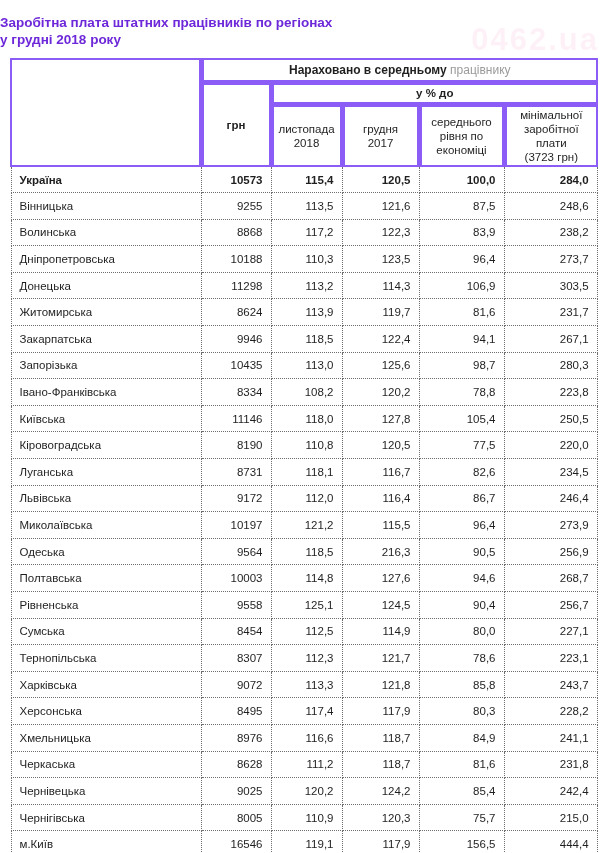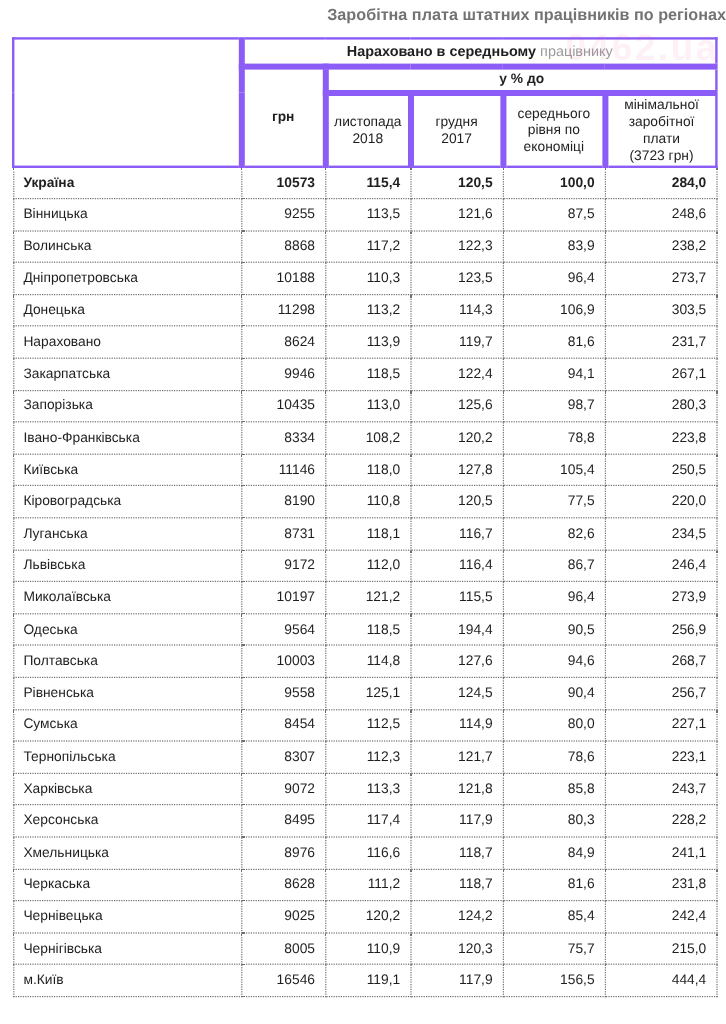--- a/index.html
+++ b/index.html
@@ -5,26 +5,26 @@
   * { margin: 0; padding: 0; box-sizing: border-box; }
   html, body { background: #ffffff; }
   body {
     width: 605px; height: 853px;
     position: relative;
     font-family: "Liberation Sans", "DejaVu Sans", sans-serif;
     color: #1f1f1f;
     overflow: hidden;
   }
   .title-wrap {
-    padding-top: 4px;
-    text-align: right;
+    padding-top: 14px;
+    text-align: left;
     font-weight: bold;
     font-size: 13.5px;
     line-height: 17px;
-    color: #737373;
+    color: #6d28d9;
   }
   .watermark {
     position: absolute;
     top: 22px; right: 6px;
     font-size: 31px;
     font-weight: bold;
     letter-spacing: 2px;
     color: #ec4899;
     opacity: 0.07;
     pointer-events: none;
@@ -61,20 +61,21 @@
   }
   tbody td.region { text-align: left; padding-left: 8px; }
   tbody td.num { text-align: right; padding-right: 8px; }
   tbody tr.bold td { font-weight: bold; }
 </style>
 </head>
 <body>
 
 <div class="title-wrap">
   <div>Заробітна плата штатних працівників по регіонах</div>
+  <div>у грудні 2018 року</div>
 </div>
 
 <div class="watermark">0462.ua</div>
 
 <table>
   <colgroup>
     <col style="width:190px">
     <col style="width:70px">
     <col style="width:71px">
     <col style="width:77px">
@@ -139,21 +140,21 @@
       </tr>
       <tr>
         <td class="region">Донецька</td>
         <td class="num">11298</td>
         <td class="num">113,2</td>
         <td class="num">114,3</td>
         <td class="num">106,9</td>
         <td class="num">303,5</td>
       </tr>
       <tr>
-        <td class="region">Нараховано</td>
+        <td class="region">Житомирська</td>
         <td class="num">8624</td>
         <td class="num">113,9</td>
         <td class="num">119,7</td>
         <td class="num">81,6</td>
         <td class="num">231,7</td>
       </tr>
       <tr>
         <td class="region">Закарпатська</td>
         <td class="num">9946</td>
         <td class="num">118,5</td>
@@ -214,21 +215,21 @@
         <td class="num">10197</td>
         <td class="num">121,2</td>
         <td class="num">115,5</td>
         <td class="num">96,4</td>
         <td class="num">273,9</td>
       </tr>
       <tr>
         <td class="region">Одеська</td>
         <td class="num">9564</td>
         <td class="num">118,5</td>
-        <td class="num">194,4</td>
+        <td class="num">216,3</td>
         <td class="num">90,5</td>
         <td class="num">256,9</td>
       </tr>
       <tr>
         <td class="region">Полтавська</td>
         <td class="num">10003</td>
         <td class="num">114,8</td>
         <td class="num">127,6</td>
         <td class="num">94,6</td>
         <td class="num">268,7</td>

